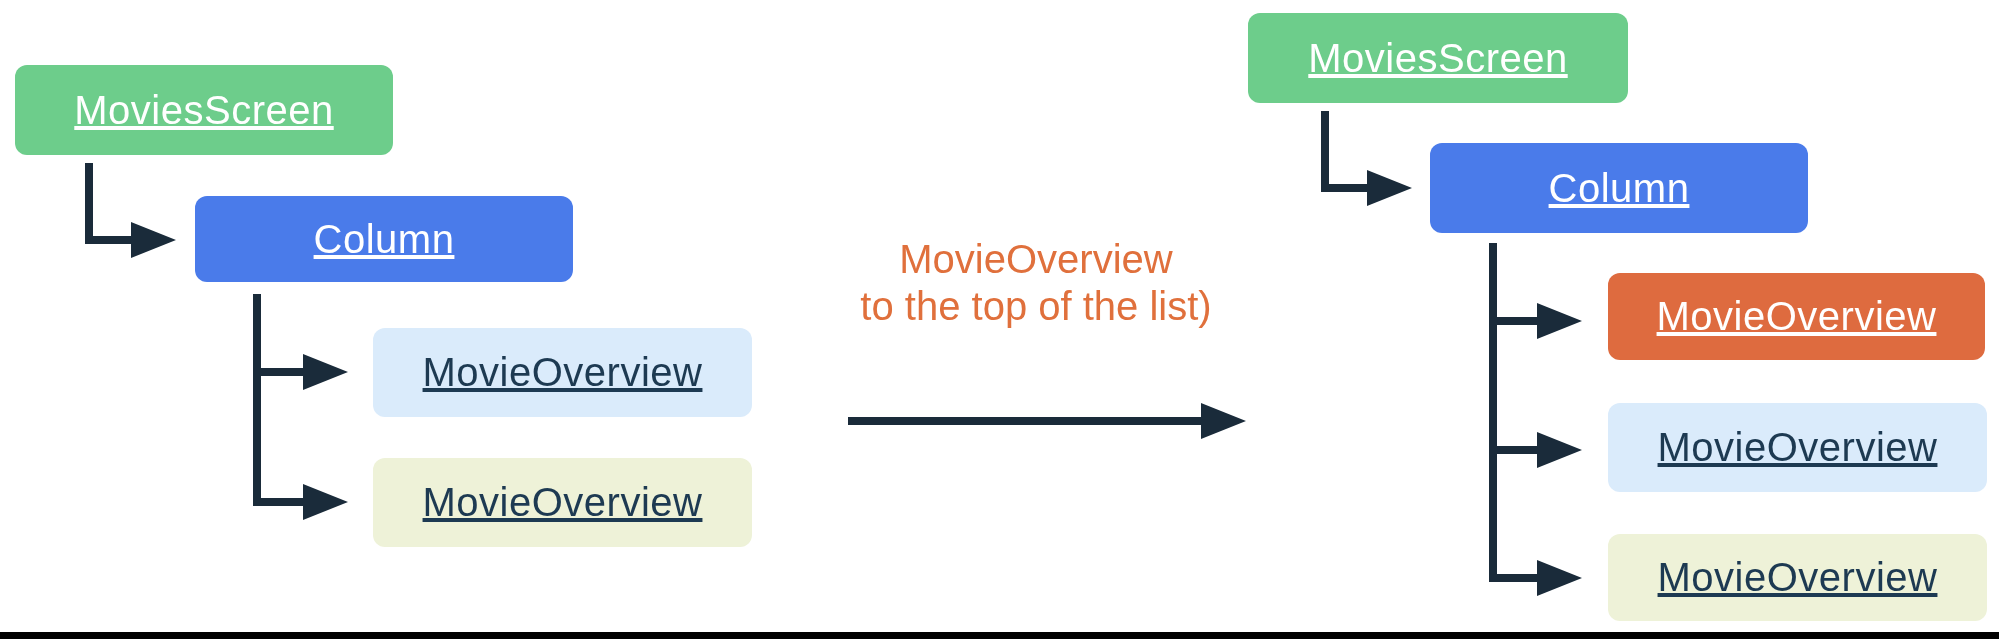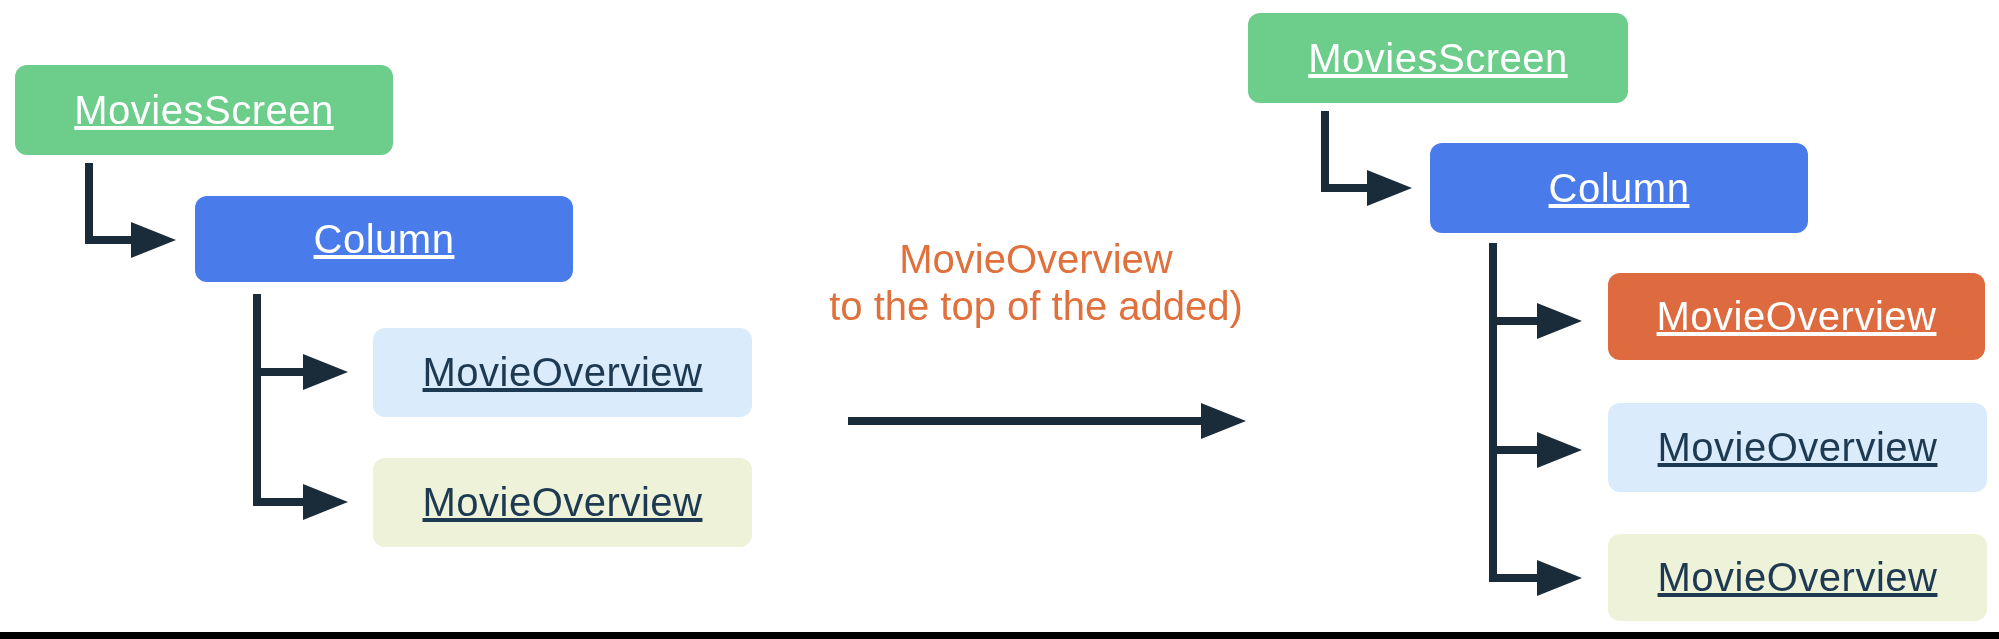--- a/index.html
+++ b/index.html
@@ -89,21 +89,21 @@
     <path class="connector" d="M 1489 578 L 1537 578" marker-end="url(#ah)"></path>
   </svg>
 
   <div class="node fill-green n-before-root">MoviesScreen</div>
   <div class="node fill-blue n-before-column">Column</div>
   <div class="node fill-light-blue n-before-child1">MovieOverview</div>
   <div class="node fill-pale-yellow n-before-child2">MovieOverview</div>
 
   <div class="transition-label">
     <div>MovieOverview</div>
-    <div>to the top of the added)</div>
+    <div>to the top of the list)</div>
   </div>
 
   <div class="node fill-green n-after-root">MoviesScreen</div>
   <div class="node fill-blue n-after-column">Column</div>
   <div class="node fill-orange n-after-child1">MovieOverview</div>
   <div class="node fill-light-blue n-after-child2">MovieOverview</div>
   <div class="node fill-pale-yellow n-after-child3">MovieOverview</div>
 
   <div class="bottom-bar"></div>
 </div>

